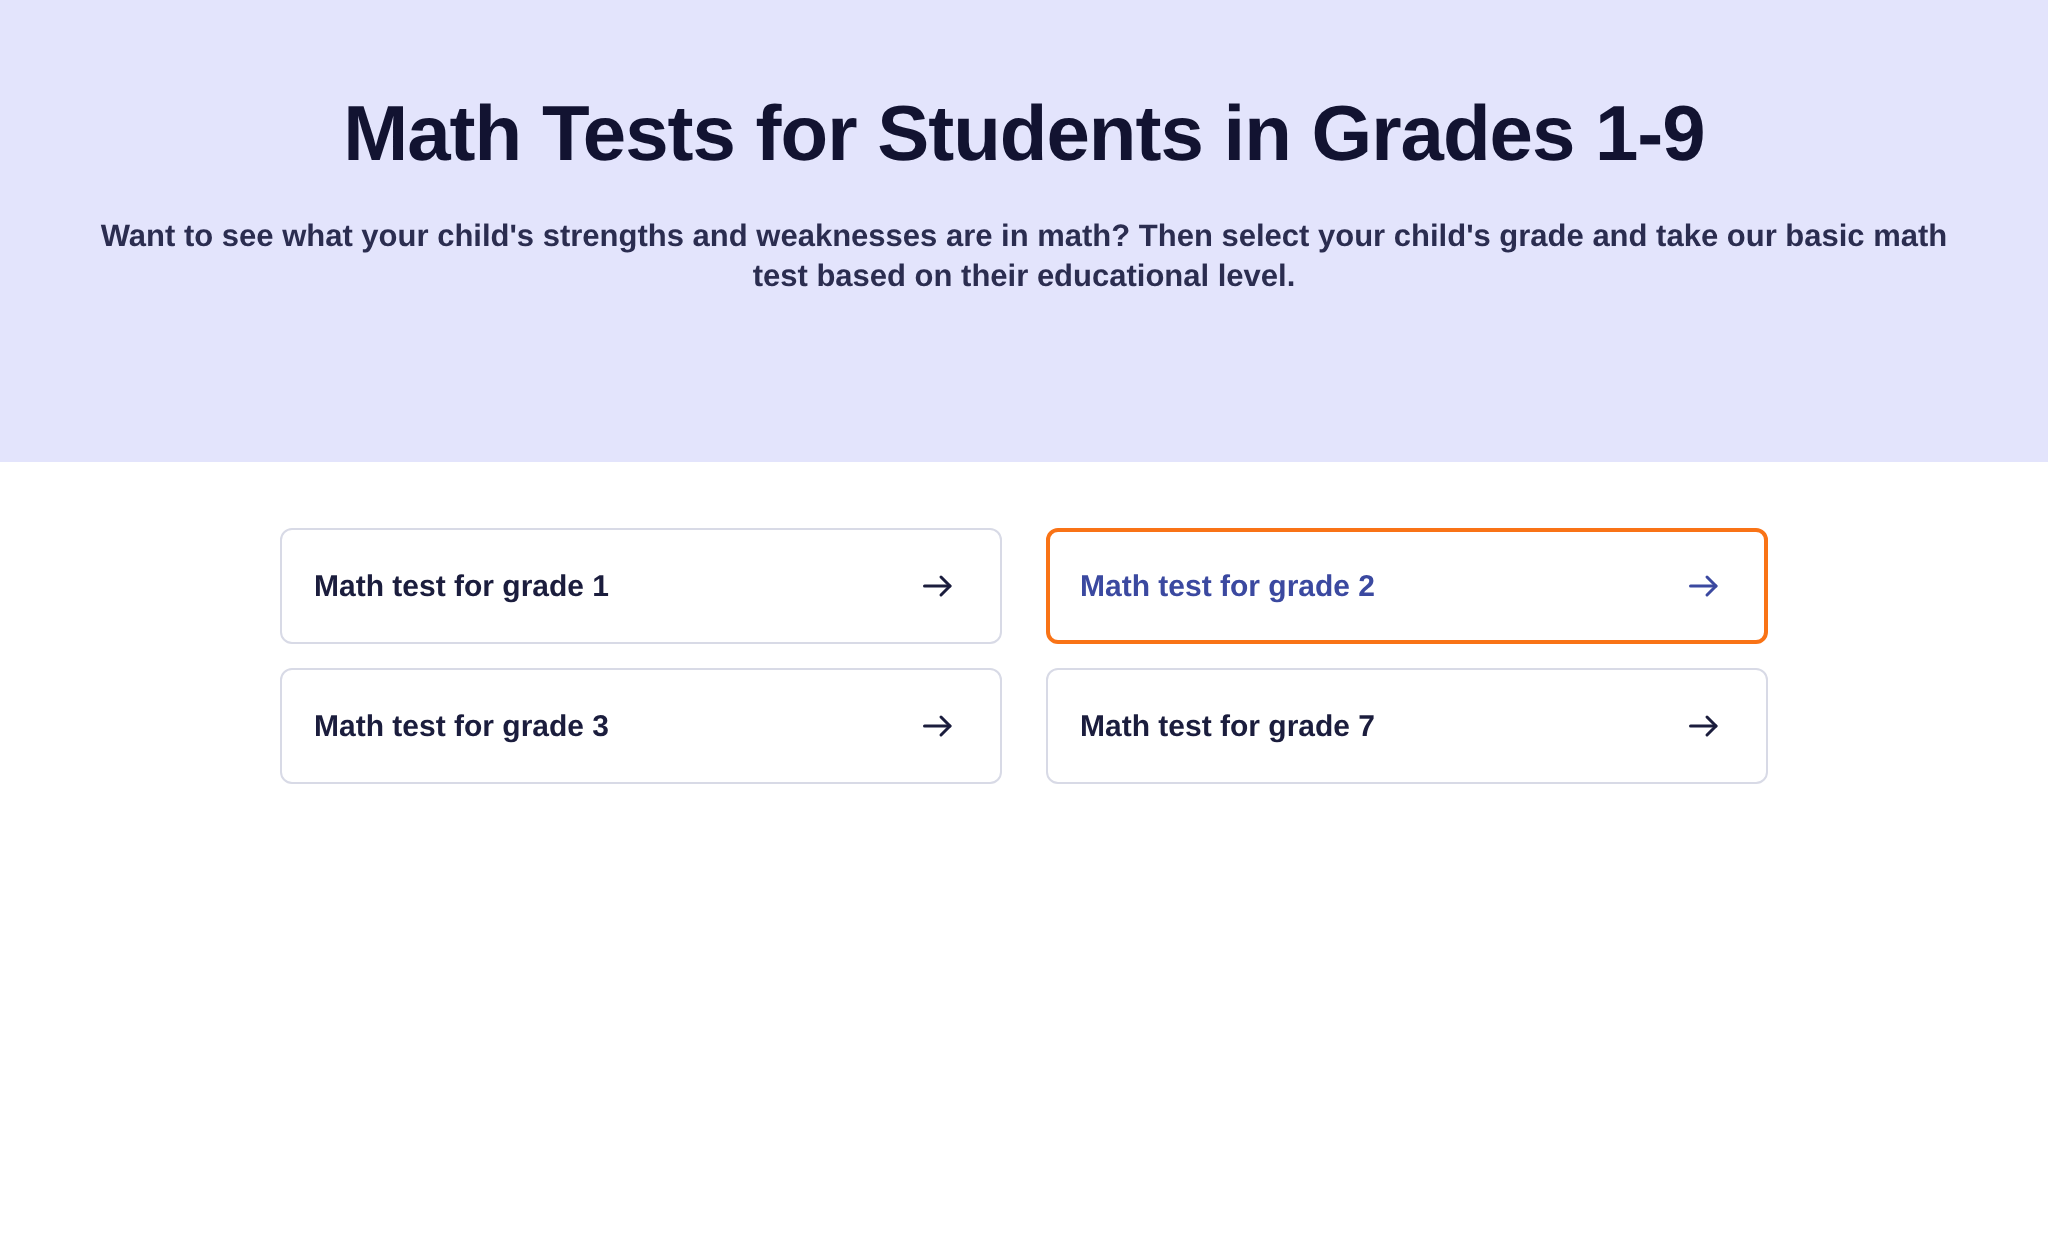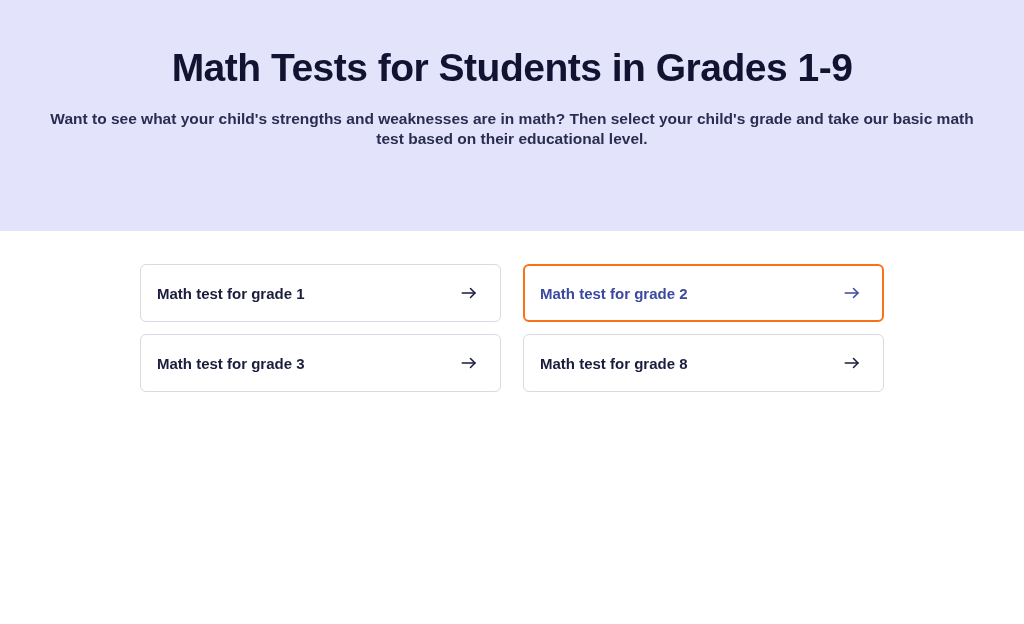--- a/index.html
+++ b/index.html
@@ -120,20 +120,20 @@
         </svg>
       </div>
       <div class="card">
         <span class="card-label">Math test for grade 3</span>
         <svg class="arrow-icon" viewBox="0 0 24 24" fill="none" stroke="currentColor" stroke-width="2" stroke-linecap="round" stroke-linejoin="round">
           <line x1="3" y1="12" x2="20" y2="12"></line>
           <polyline points="14 6 20 12 14 18"></polyline>
         </svg>
       </div>
       <div class="card">
-        <span class="card-label">Math test for grade 8</span>
+        <span class="card-label">Math test for grade 7</span>
         <svg class="arrow-icon" viewBox="0 0 24 24" fill="none" stroke="currentColor" stroke-width="2" stroke-linecap="round" stroke-linejoin="round">
           <line x1="3" y1="12" x2="20" y2="12"></line>
           <polyline points="14 6 20 12 14 18"></polyline>
         </svg>
       </div>
     </div>
 </div>
 
 </body></html>

